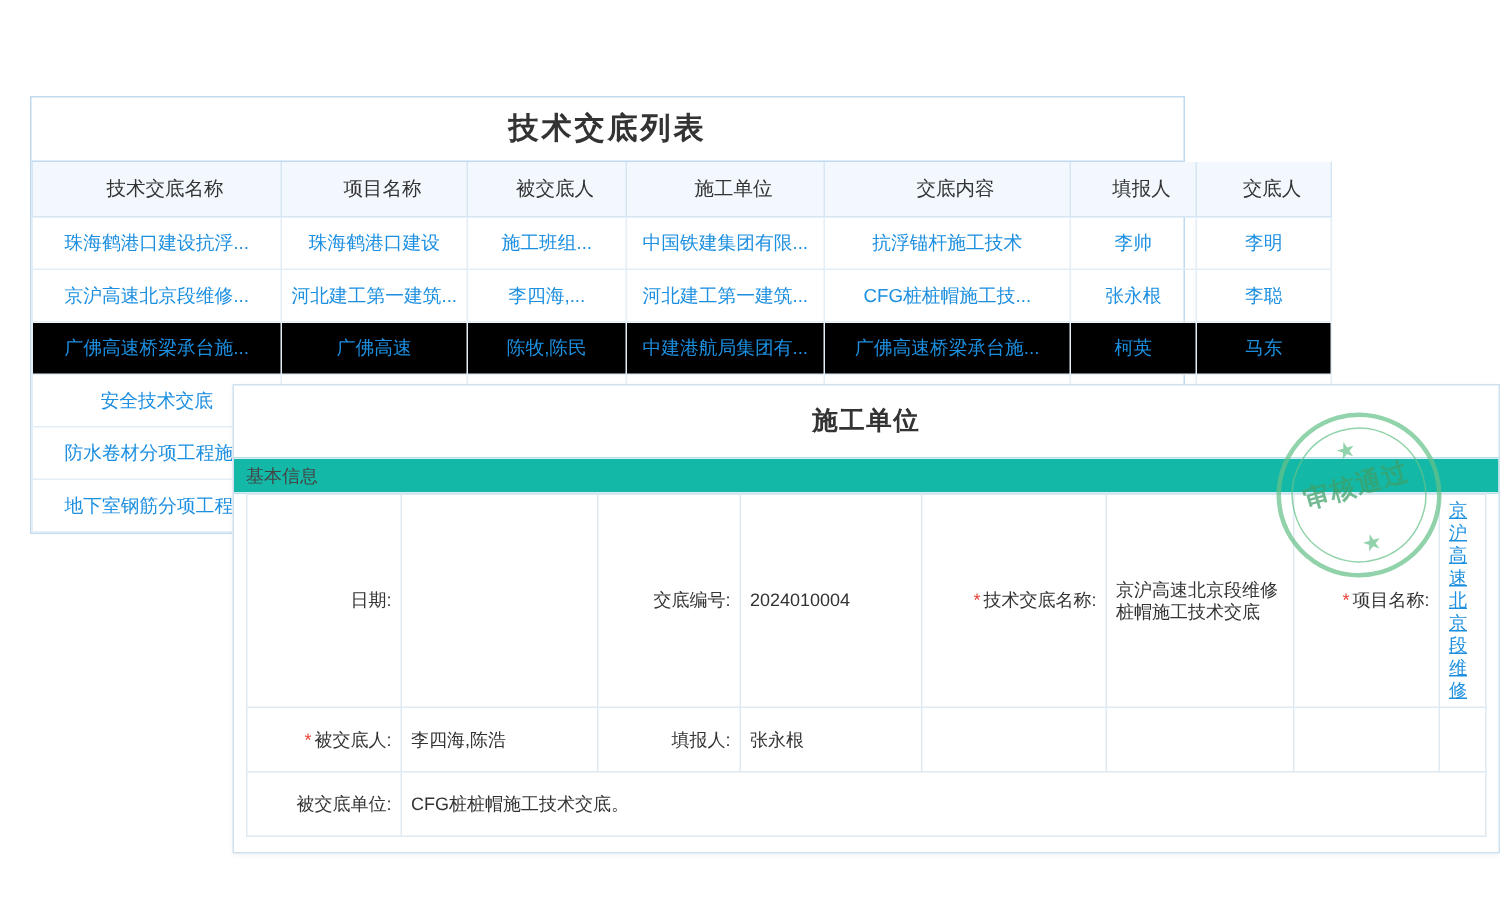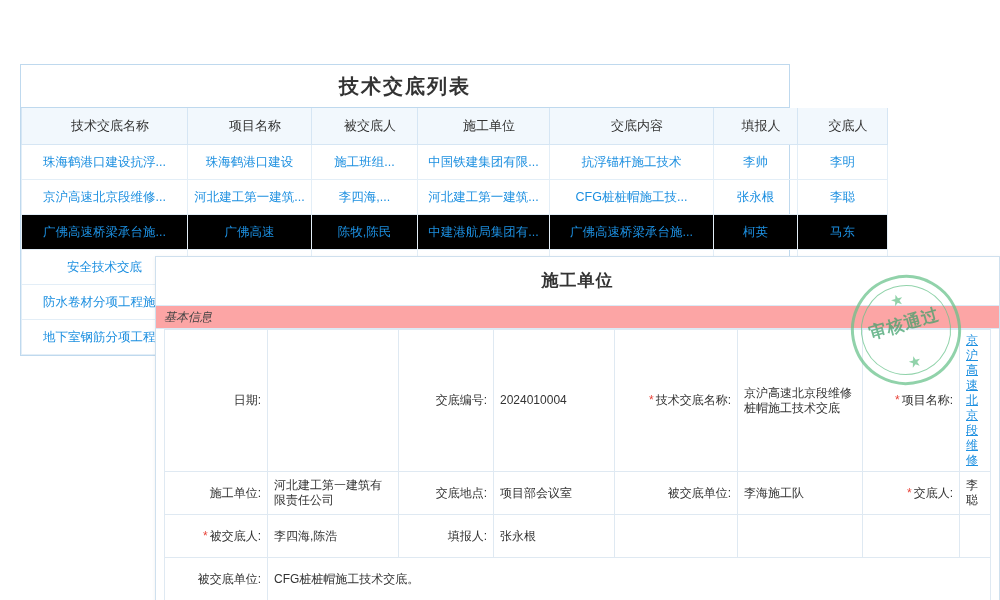--- a/index.html
+++ b/index.html
@@ -102,27 +102,26 @@
     font-size: 17px;
     font-weight: bold;
     color: #333333;
     letter-spacing: 1px;
     position: relative;
   }
 
   .section-bar {
     height: 22px;
     line-height: 22px;
-    background: #fca5a5;
+    background: #14b8a6;
     border-top: 1px solid #dbeaf6;
     border-bottom: 1px solid #dbeaf6;
     font-size: 12px;
     color: #444444;
     padding-left: 8px;
-    font-style: italic;
   }
 
   .form-wrap {
     padding: 0 8px 10px 8px;
   }
 
   table.form-table {
     width: 100%;
     border-collapse: collapse;
     table-layout: fixed;
@@ -326,32 +325,20 @@
             </td>
             <td class="val fv3">京沪高速北京段维修桩帽施工技术交底</td>
             <td class="lab fl4">
               <span class="req">*</span><span>项目名称:</span>
             </td>
             <td class="val">
               <span class="link">京沪高速北京段维修</span>
             </td>
           </tr>
 
-          <tr>
-            <td class="lab">施工单位:</td>
-            <td class="val">河北建工第一建筑有限责任公司</td>
-            <td class="lab">交底地点:</td>
-            <td class="val">项目部会议室</td>
-            <td class="lab">被交底单位:</td>
-            <td class="val">李海施工队</td>
-            <td class="lab">
-              <span class="req">*</span><span>交底人:</span>
-            </td>
-            <td class="val">李聪</td>
-          </tr>
 
           <tr>
             <td class="lab">
               <span class="req">*</span><span>被交底人:</span>
             </td>
             <td class="val">李四海,陈浩</td>
             <td class="lab">填报人:</td>
             <td class="val">张永根</td>
             <td class="val"></td>
             <td class="val"></td>

